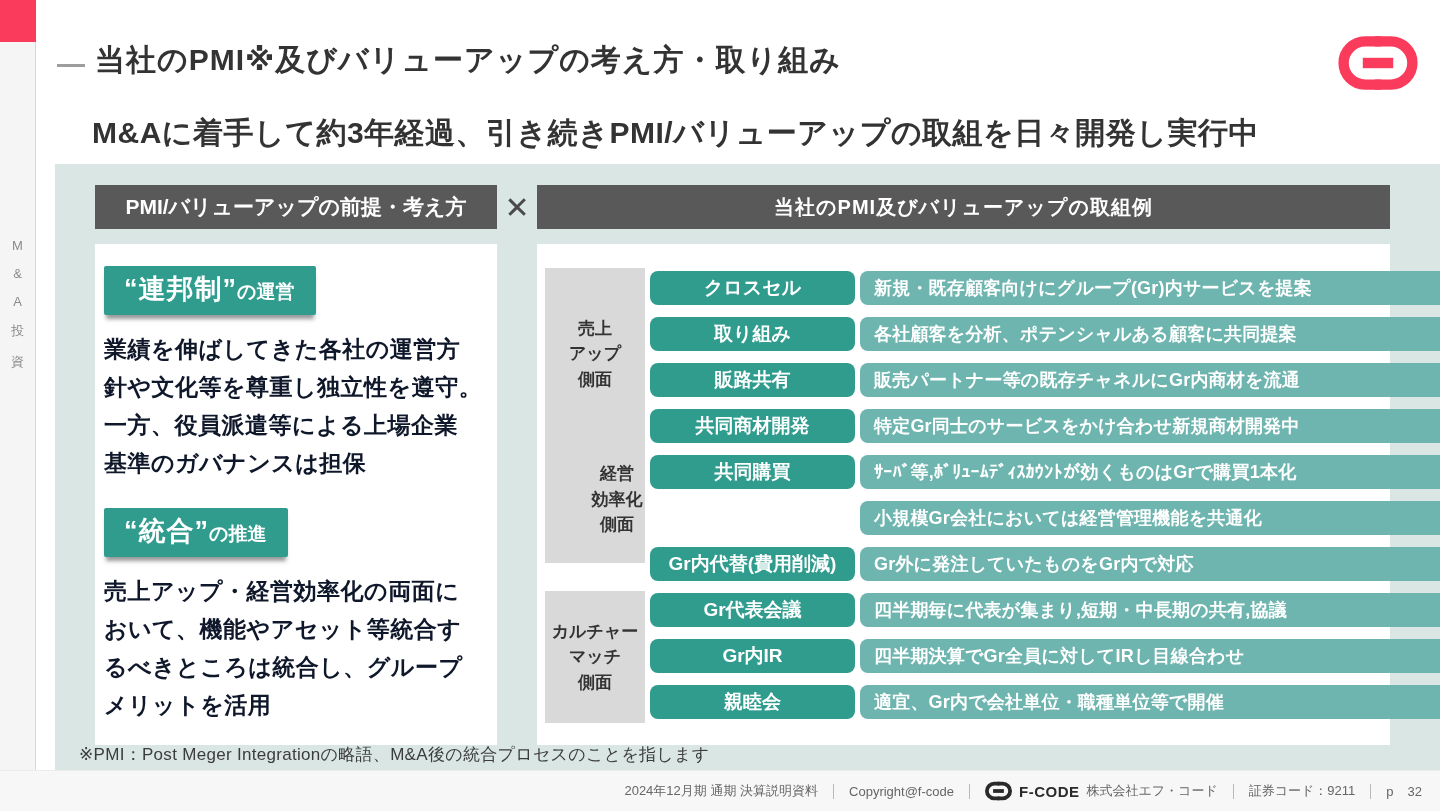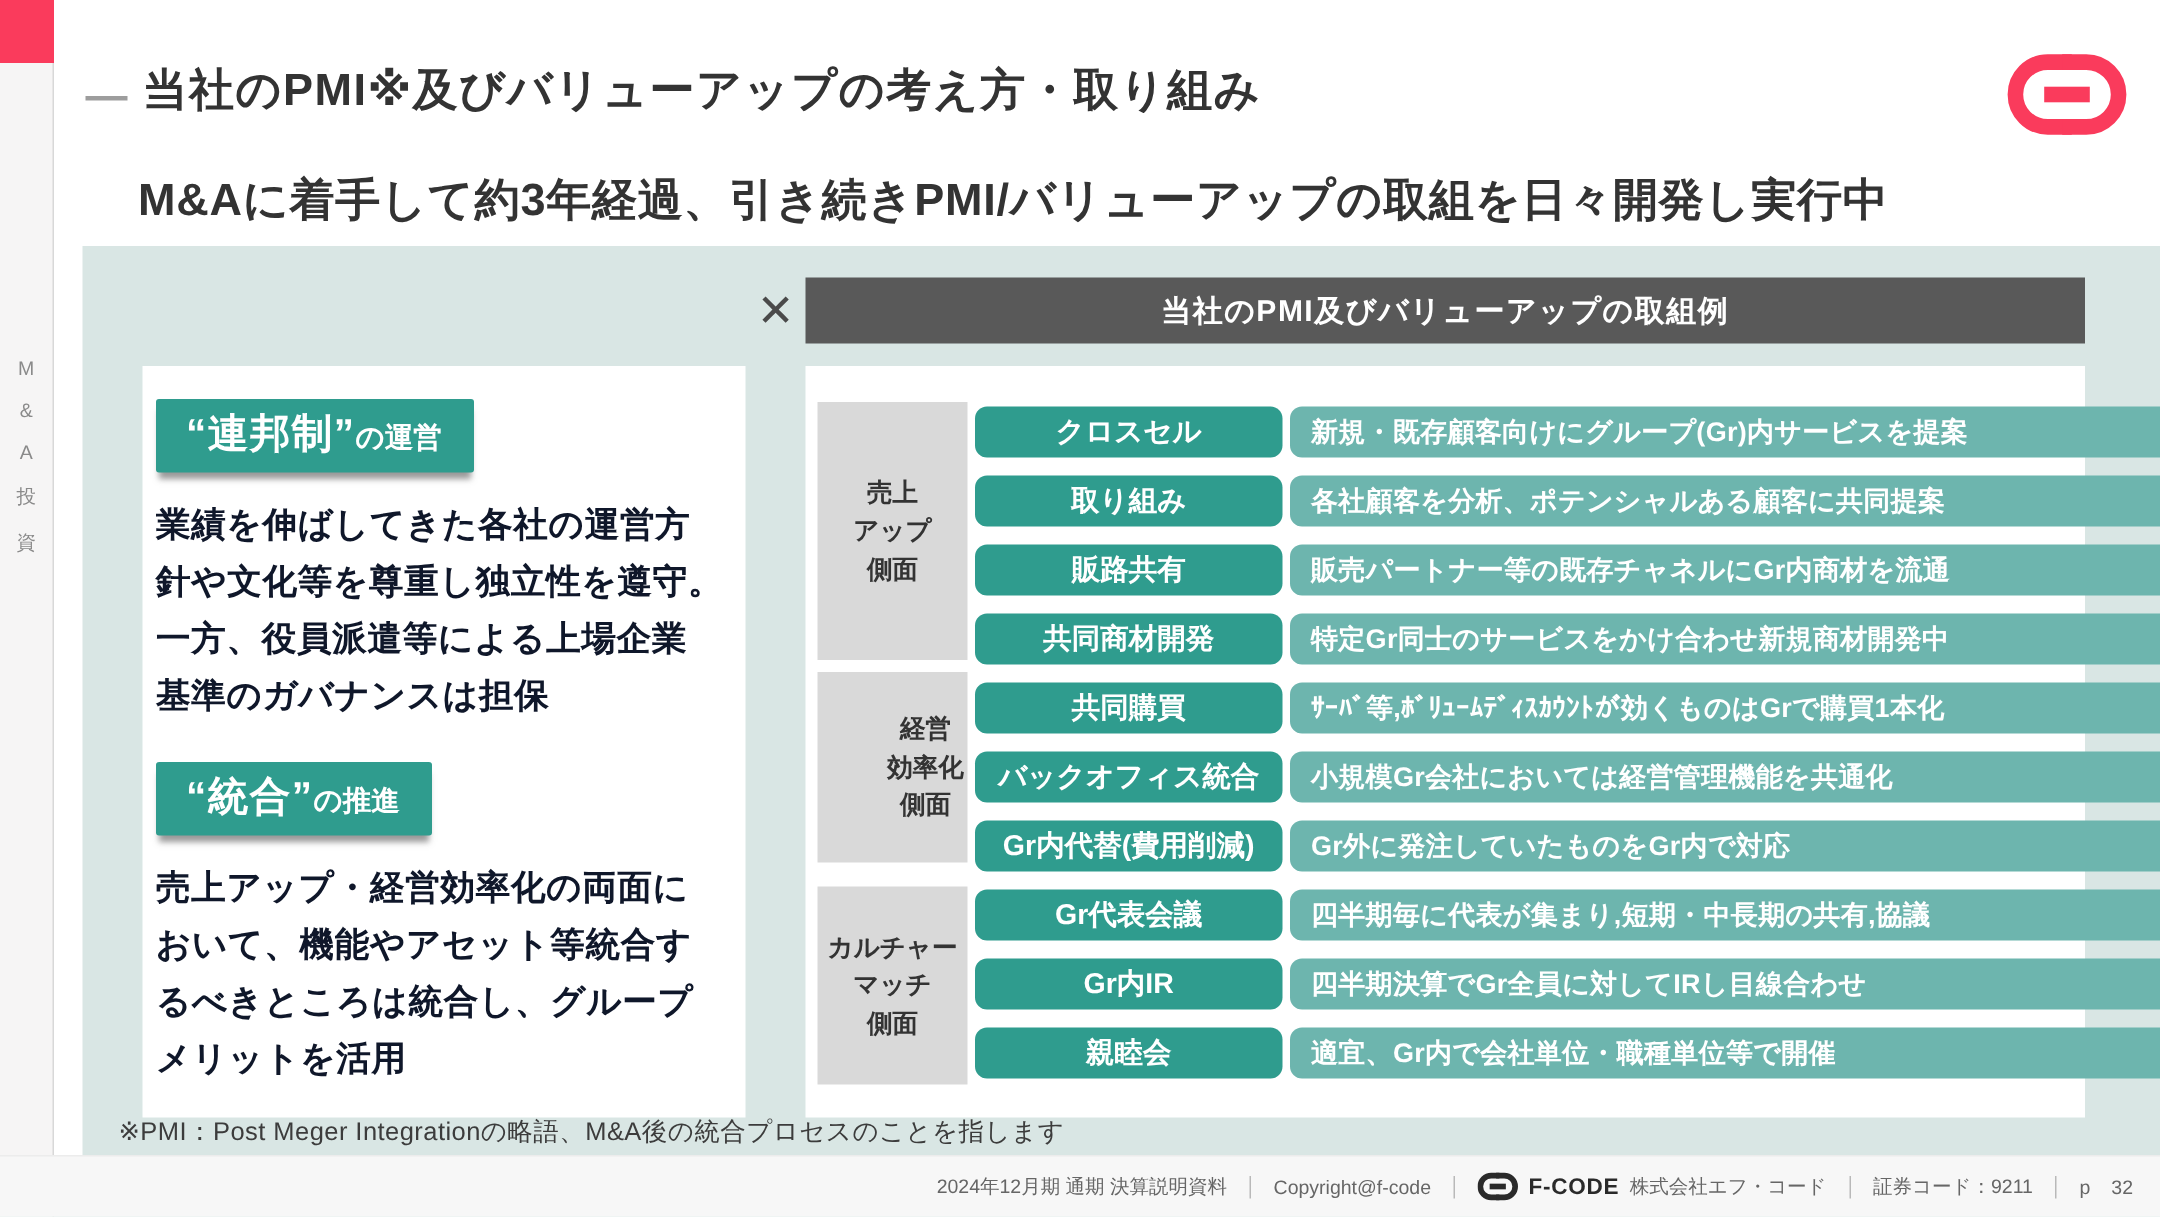--- a/index.html
+++ b/index.html
@@ -73,21 +73,21 @@
   .body-text.t1 { top:86px; }
   .body-text.t2 { top:328px; }
   
   .group-label {
     position:absolute; left:8px; width:100px;
     background:#d9d9d9; color:#333;
     display:flex; align-items:center; justify-content:center; text-align:center;
     font-size:17px; font-weight:700; line-height:1.5; white-space:pre-line;
   }
   .group-label.g1 { top:24px;  height:172px; }
-  .group-label.g2 { top:204px; height:127px;padding-left:44px; }
+  .group-label.g2 { top:192px; height:127px;padding-left:44px; }
   .group-label.g3 { top:347px; height:132px; }
   .row-label {
     position:absolute; left:113px; width:205px; height:34px;
     background:#2f9c8e; border-radius:8px; color:#fff;
     display:flex; align-items:center; justify-content:center;
     font-size:19px; font-weight:700;
   }
   .row-desc {
     position:absolute; left:323px; width:595px; height:34px;
     background:#6db5ae; border-radius:8px; color:#fff;
@@ -133,20 +133,21 @@
 <h2 class="page-subtitle">M&amp;Aに着手して約3年経過、引き続きPMI/バリューアップの取組を日々開発し実行中</h2>
 
 <svg class="brand-logo" viewBox="0 0 100 72">
   <path d="M54 9 H34 A27 27 0 0 0 34 63 H54" fill="none" stroke="#fa3b5c" stroke-width="13"></path>
   <path d="M46 9 H66 A27 27 0 0 1 66 63 H46" fill="none" stroke="#fa3b5c" stroke-width="13"></path>
   <rect x="31" y="29.5" width="38" height="13" fill="#fa3b5c"></rect>
 </svg>
 
 <div class="stage">
 
+  <div class="panel-header left">PMI/バリューアップの前提・考え方</div>
   <div class="header-x">✕</div>
   <div class="panel-header right">当社のPMI及びバリューアップの取組例</div>
 
   <div class="card left">
     <div class="badge b1">
       <span class="badge-main">“連邦制”</span>
       <span class="badge-sub">の運営</span>
     </div>
     <p class="body-text t1">業績を伸ばしてきた各社の運営方
 針や文化等を尊重し独立性を遵守。
@@ -178,21 +179,20 @@
     <div class="row-desc  r1">新規・既存顧客向けにグループ(Gr)内サービスを提案</div>
     <div class="row-label r2">取り組み</div>
     <div class="row-desc  r2">各社顧客を分析、ポテンシャルある顧客に共同提案</div>
     <div class="row-label r3">販路共有</div>
     <div class="row-desc  r3">販売パートナー等の既存チャネルにGr内商材を流通</div>
     <div class="row-label r4">共同商材開発</div>
     <div class="row-desc  r4">特定Gr同士のサービスをかけ合わせ新規商材開発中</div>
 
     <div class="row-label r5">共同購買</div>
     <div class="row-desc  r5">ｻｰﾊﾞ等,ﾎﾞﾘｭｰﾑﾃﾞｨｽｶｳﾝﾄが効くものはGrで購買1本化</div>
-    <div class="row-label r6">バックオフィス統合</div>
     <div class="row-desc  r6">小規模Gr会社においては経営管理機能を共通化</div>
     <div class="row-label r7">Gr内代替(費用削減)</div>
     <div class="row-desc  r7">Gr外に発注していたものをGr内で対応</div>
 
     <div class="row-label r8">Gr代表会議</div>
     <div class="row-desc  r8">四半期毎に代表が集まり,短期・中長期の共有,協議</div>
     <div class="row-label r9">Gr内IR</div>
     <div class="row-desc  r9">四半期決算でGr全員に対してIRし目線合わせ</div>
     <div class="row-label r10">親睦会</div>
     <div class="row-desc  r10">適宜、Gr内で会社単位・職種単位等で開催</div>

